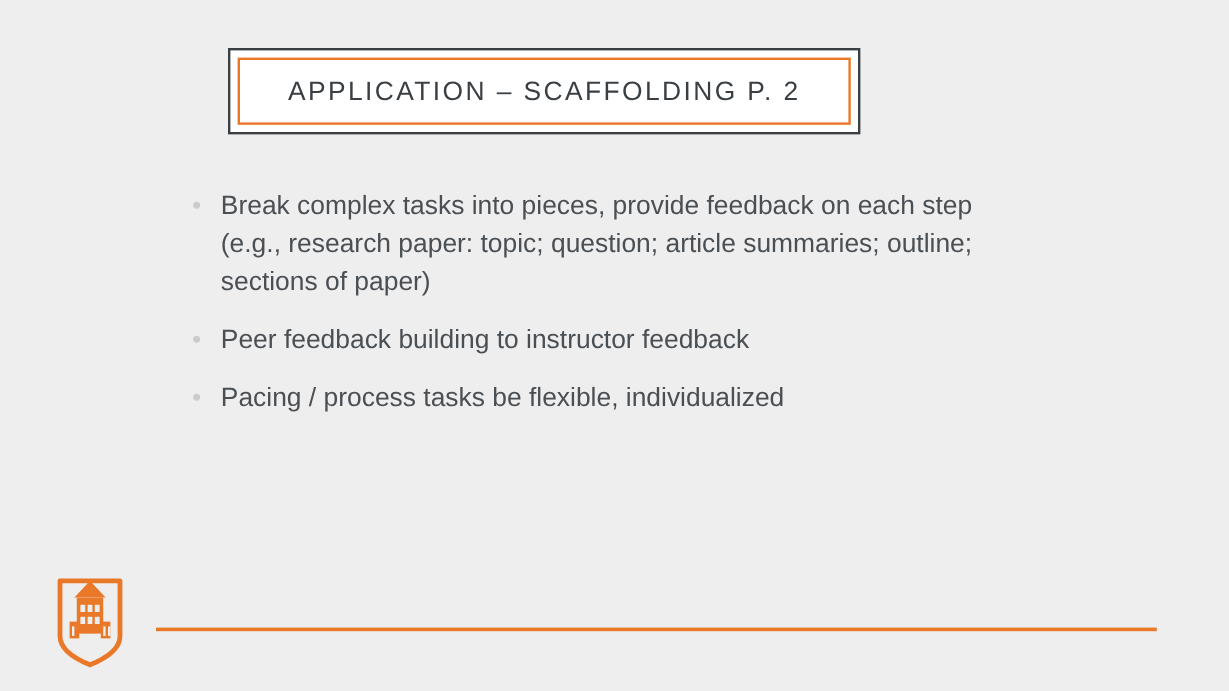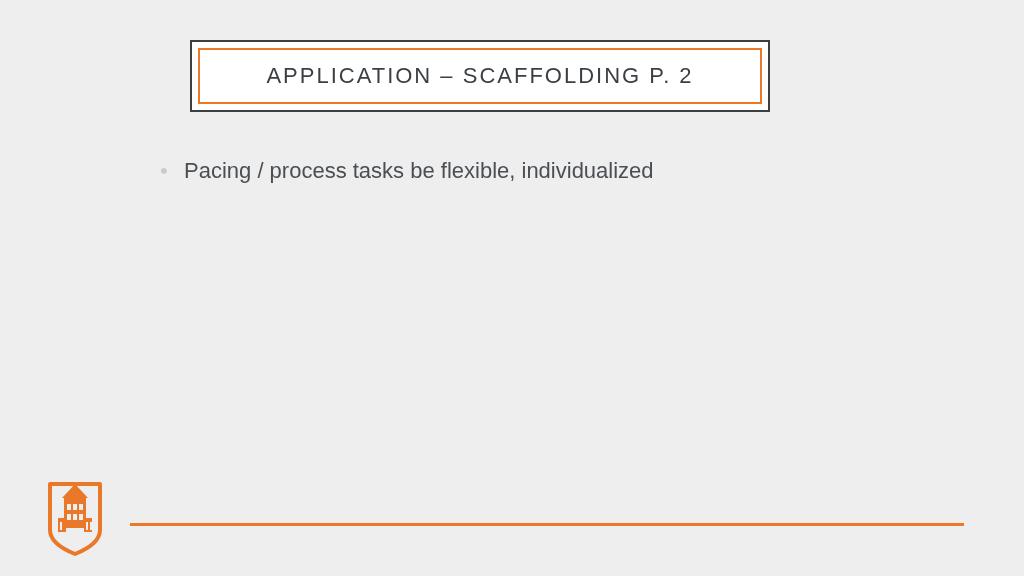--- a/index.html
+++ b/index.html
@@ -6,21 +6,21 @@
   html, body { width: 1024px; height: 576px; overflow: hidden; }
   body {
     background: #eeeeee;
     font-family: "Segoe UI", "Helvetica Neue", Arial, sans-serif;
     position: relative;
   }
   .title-outer {
     position: absolute;
     left: 190px;
     top: 40px;
-    width: 580px;
+    width: 527px;
     height: 72px;
     border: 2.5px solid #3a3f44;
     background: #ffffff;
     padding: 6px;
   }
   .title-inner {
     width: 100%;
     height: 100%;
     border: 2px solid #e97829;
     display: flex;
@@ -77,20 +77,22 @@
 </head>
 <body>
 
 <div class="title-outer">
   <div class="title-inner">
     <div class="title-text">APPLICATION – SCAFFOLDING P. 2</div>
   </div>
 </div>
 
 <ul class="bullets">
+  <li>Break complex tasks into pieces, provide feedback on each step (e.g., research paper: topic; question; article summaries; outline; sections of paper)</li>
+  <li>Peer feedback building to instructor feedback</li>
   <li>Pacing / process tasks be flexible, individualized</li>
 </ul>
 
 <div class="footer-rule"></div>
 
 <div class="logo">
   <svg viewBox="0 0 70 80" width="70" height="80">
     <path d="M10 6 H60 V52 Q60 66 35 76 Q10 66 10 52 Z" fill="none" stroke="#e97829" stroke-width="4" stroke-linejoin="round"></path>
     <g fill="#e97829">
       <rect x="24" y="20" width="22" height="30"></rect>

